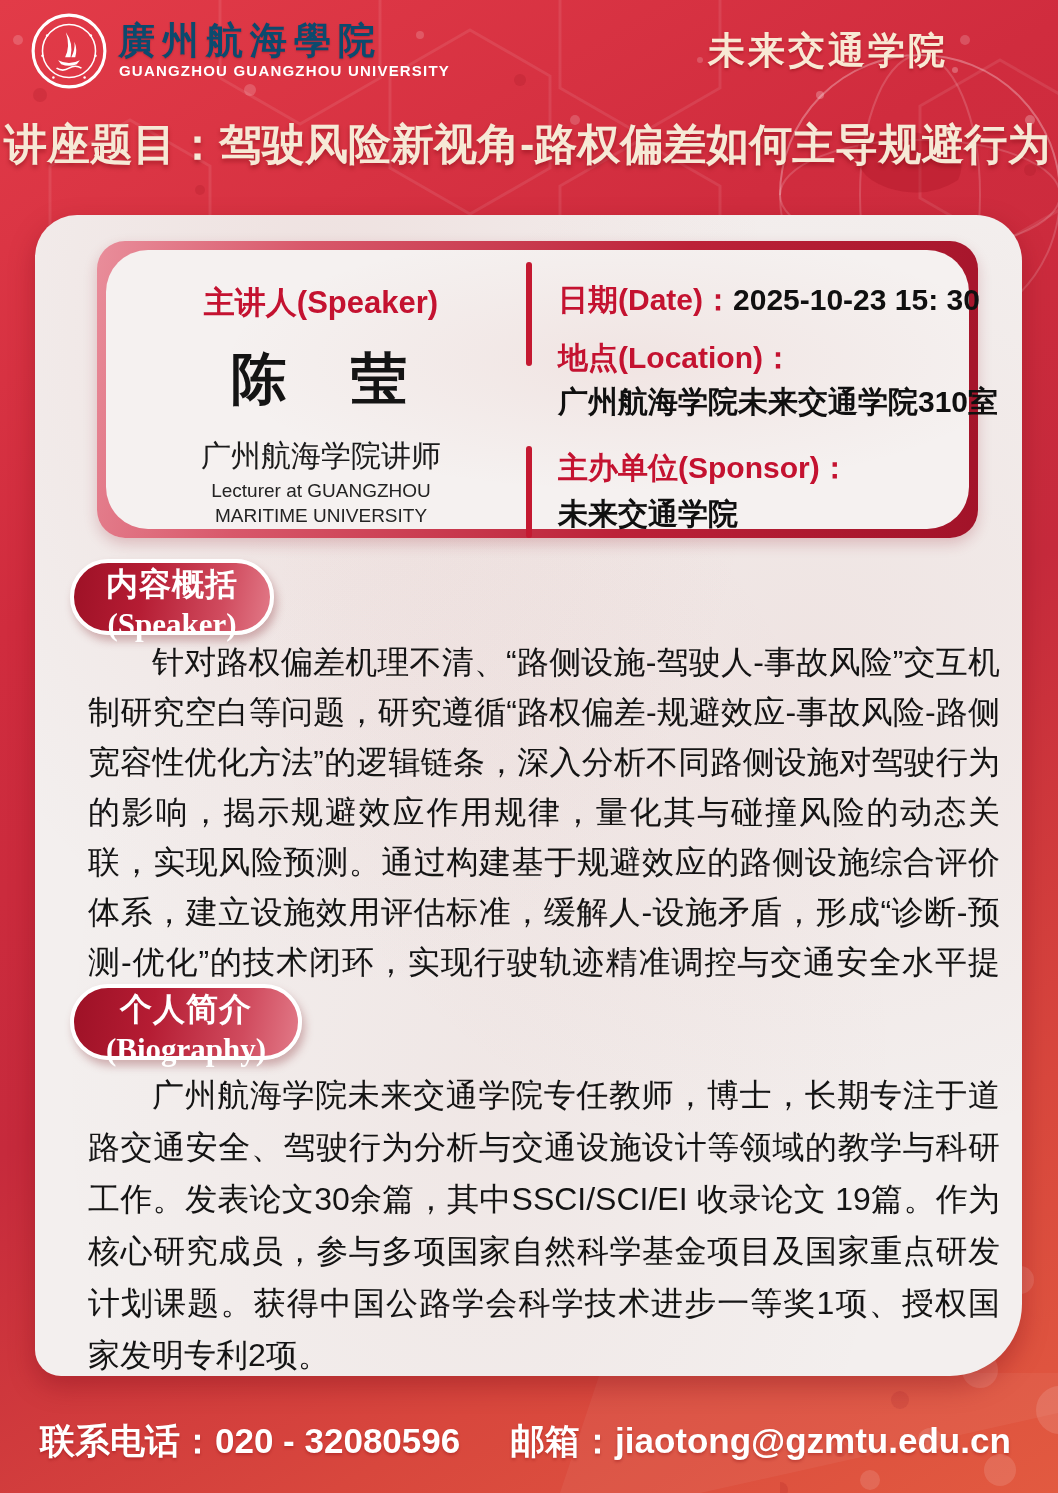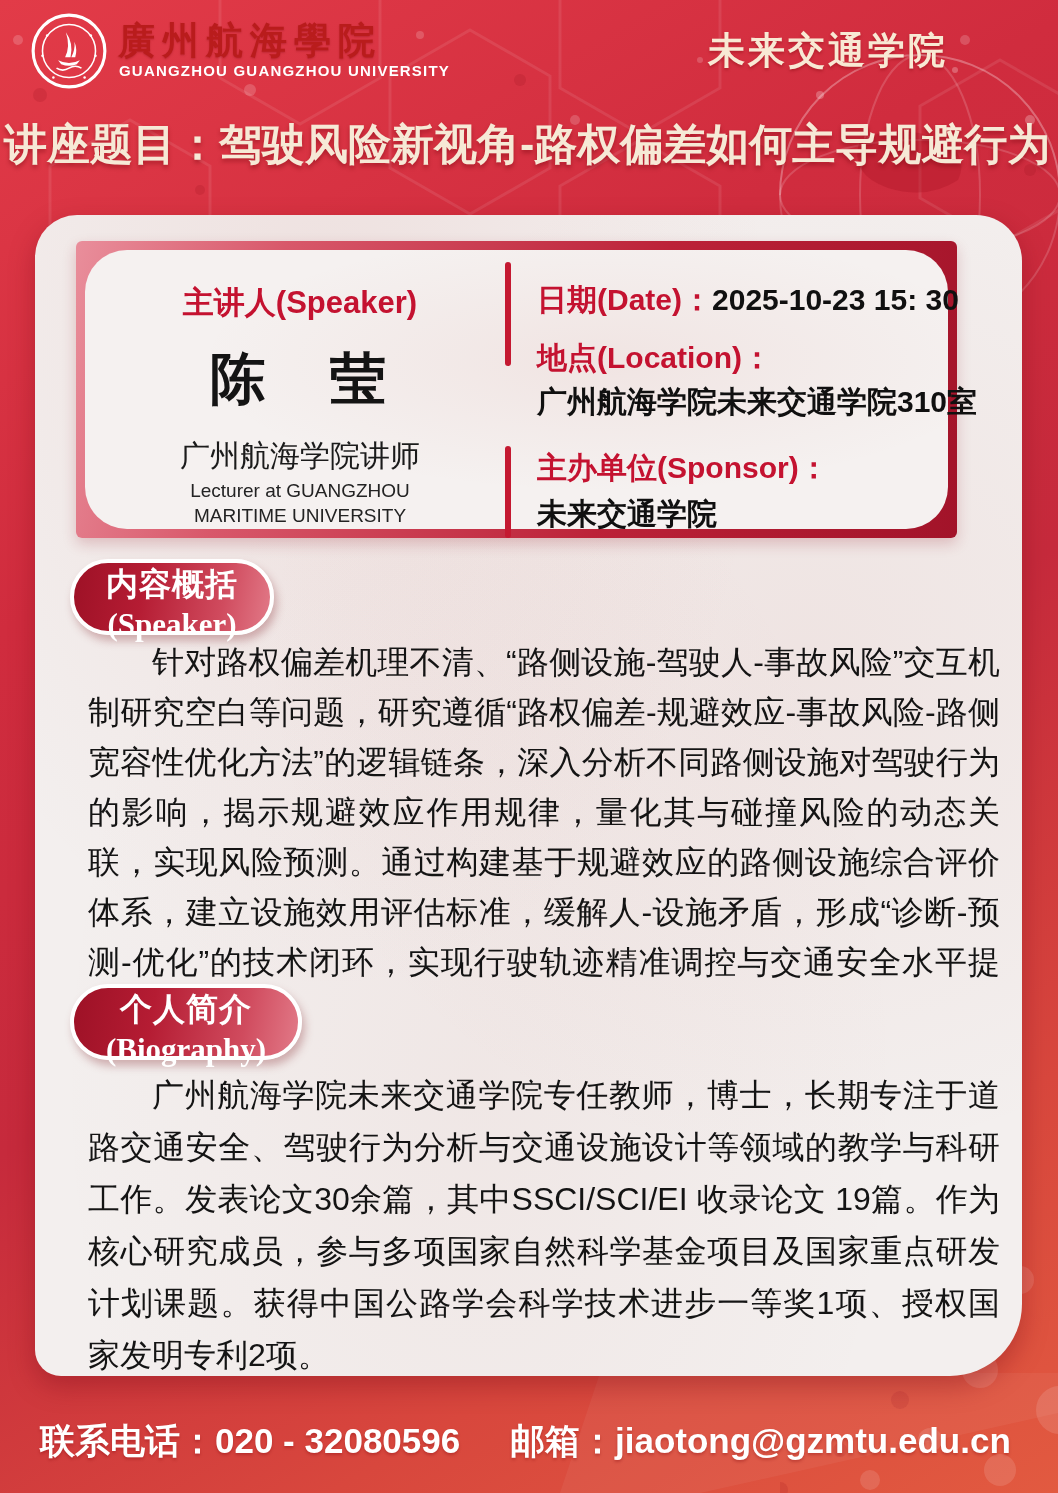--- a/index.html
+++ b/index.html
@@ -5,21 +5,21 @@
   html,body{margin:0;padding:0;}
   body{
     width:1058px;height:1493px;position:relative;overflow:hidden;
     font-family:"Liberation Sans","DejaVu Sans",sans-serif;
     background:linear-gradient(150deg,#e23b48 0%,#d02c3e 30%,#c62a3c 55%,#d8473d 80%,#e25a40 100%);
   }
   .decor{position:absolute;pointer-events:none;}
 
   
   .logo-wrap{position:absolute;left:30px;top:12px;width:78px;height:78px;}
-  .uni-zh{position:absolute;left:118px;top:16px;color:#b91c1c;
+  .uni-zh{position:absolute;left:118px;top:16px;color:#0c4a6e;
     font-family:"DejaVu Serif","Liberation Serif",serif;
     font-size:37px;font-weight:bold;letter-spacing:7px;text-shadow:0 1px 2px rgba(120,0,10,.3);text-align:center;}
   .uni-en{position:absolute;left:119px;top:62px;color:#ffffff;font-size:15px;font-weight:bold;letter-spacing:1.2px;}
   .college{position:absolute;left:708px;top:26px;color:#f8e9d4;font-size:37px;font-weight:bold;letter-spacing:3px;text-shadow:0 2px 3px rgba(120,0,10,.35);}
 
   
   .lecture-title{position:absolute;left:4px;top:116px;width:1052px;color:#f6e9d6;
     font-size:43px;font-weight:bold;letter-spacing:0px;white-space:nowrap;
     text-shadow:0 3px 4px rgba(110,0,10,.4);}
 
@@ -27,21 +27,21 @@
   .panel{position:absolute;left:35px;top:215px;width:987px;height:1161px;
     border-radius:42px 46px 72px 26px;
     background:
       radial-gradient(ellipse at 30% 10%,rgba(195,95,90,.10),transparent 45%),
       radial-gradient(ellipse at 78% 38%,rgba(190,95,85,.08),transparent 50%),
       radial-gradient(ellipse at 45% 75%,rgba(185,100,90,.06),transparent 55%),
       #f3efee;
     box-shadow:0 10px 26px rgba(115,10,22,.35);}
 
   
-  .card-outer{position:absolute;left:76px;top:241px;width:881px;height:297px;border-radius:6px;
+  .card-outer{position:absolute;left:97px;top:241px;width:881px;height:297px;border-radius:28px;
     background:linear-gradient(105deg,#e98e9b 0%,#d8586a 22%,#bc2238 62%,#a21329 100%);
     padding:9px;box-sizing:border-box;box-shadow:0 6px 14px rgba(150,30,45,.22);}
   .card-inner{width:100%;height:100%;border-radius:42px;position:relative;
     background:radial-gradient(ellipse at 60% 40%,rgba(195,100,90,.09),transparent 55%),#f5f1f0;}
   .speaker-col{position:absolute;left:0;top:0;width:430px;height:100%;text-align:center;}
   .speaker-label{position:absolute;left:0;width:430px;top:32px;color:#c41230;font-size:31px;font-weight:bold;}
   .speaker-name{position:absolute;left:0;width:430px;top:92px;color:#141414;font-size:56px;font-weight:bold;letter-spacing:4px;}
   .speaker-title-zh{position:absolute;left:0;width:430px;top:186px;color:#1b1b1b;font-size:30px;}
   .speaker-title-en{position:absolute;left:0;width:430px;top:228px;color:#232323;font-size:19px;line-height:25px;}
   .divider-seg{position:absolute;width:6px;background:#c41931;border-radius:3px;left:420px;}

